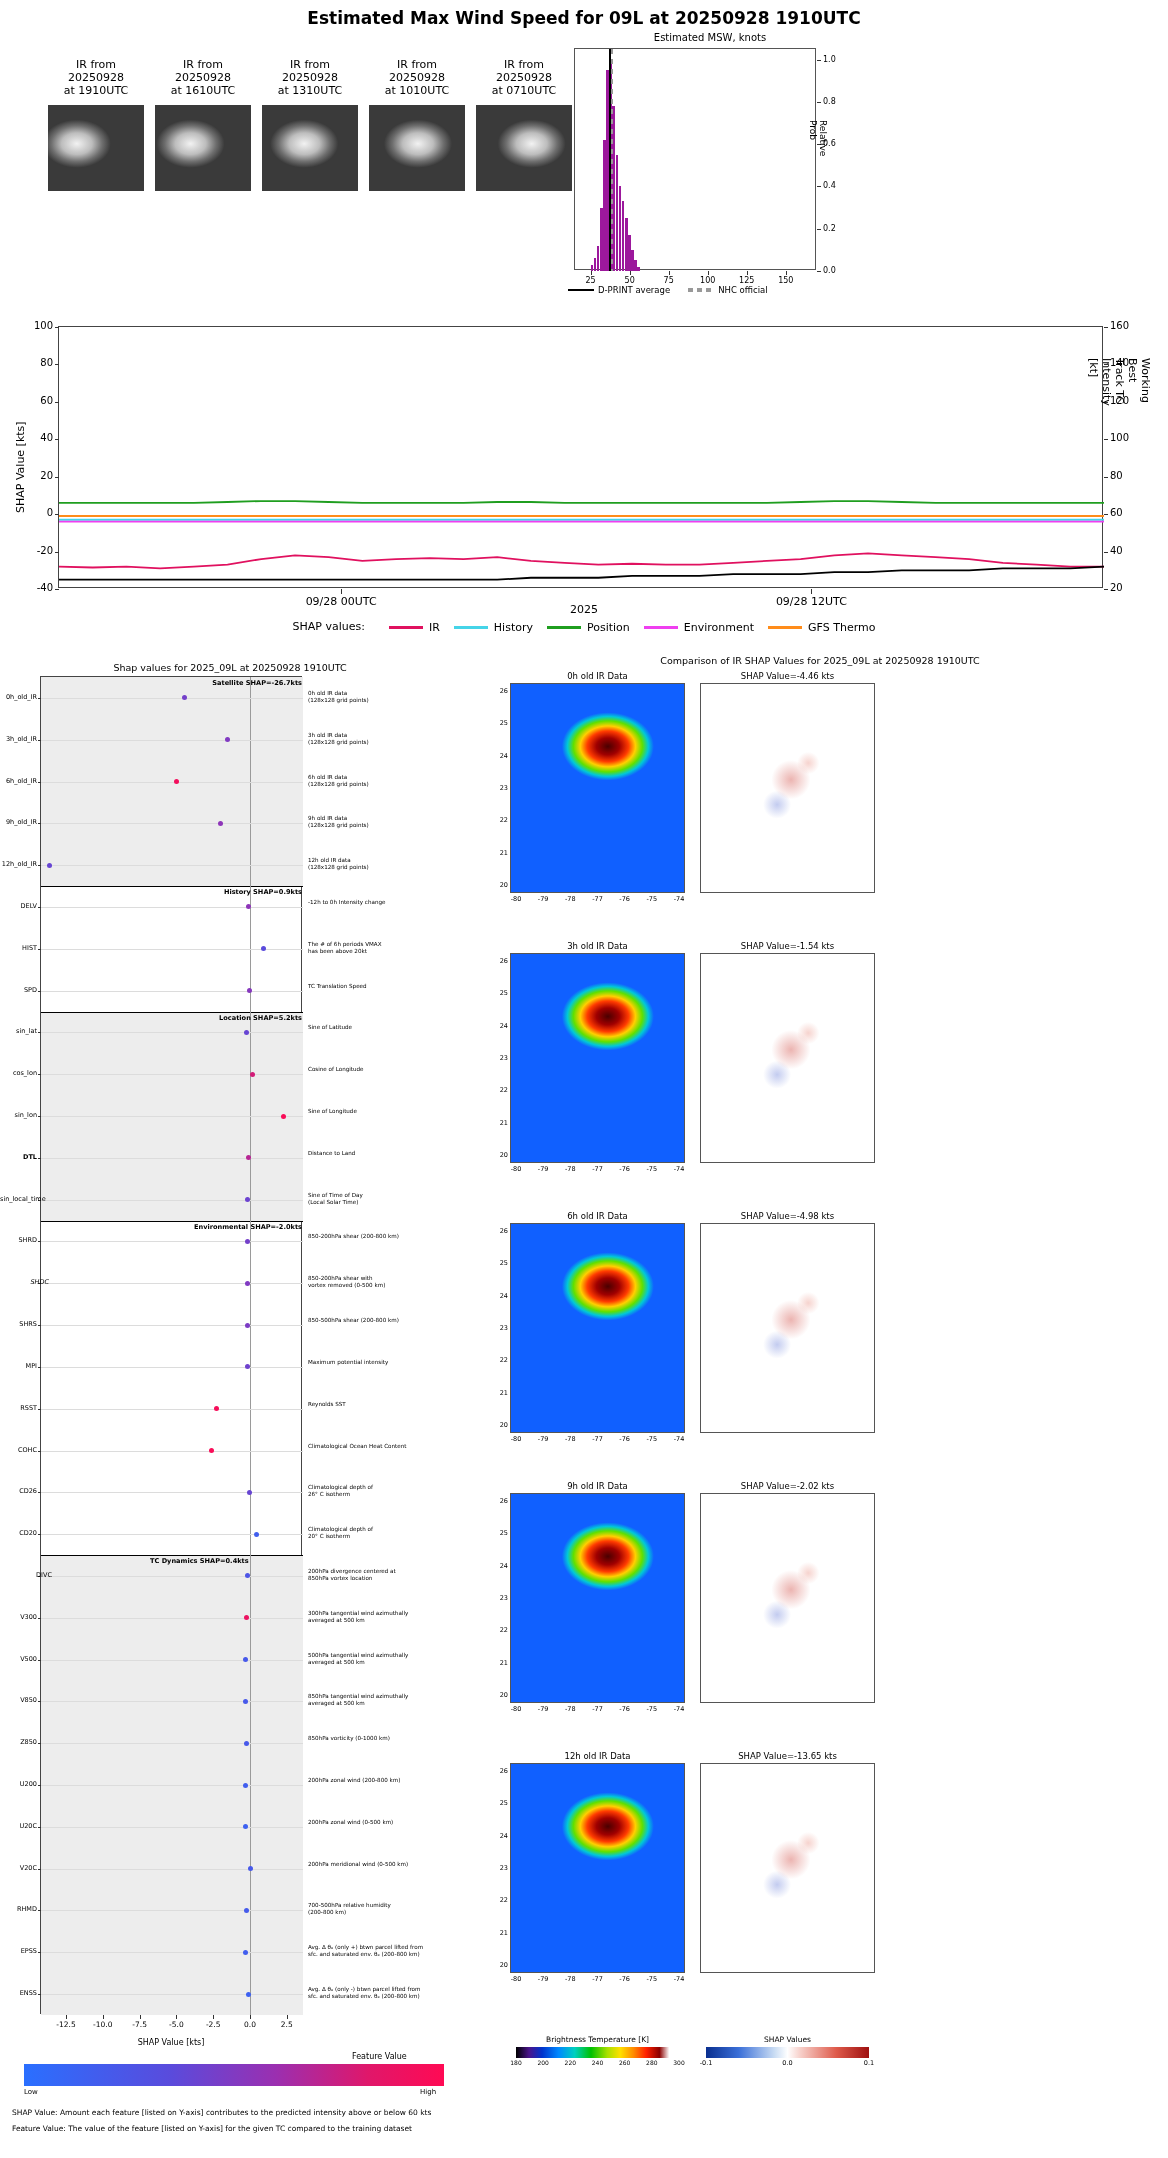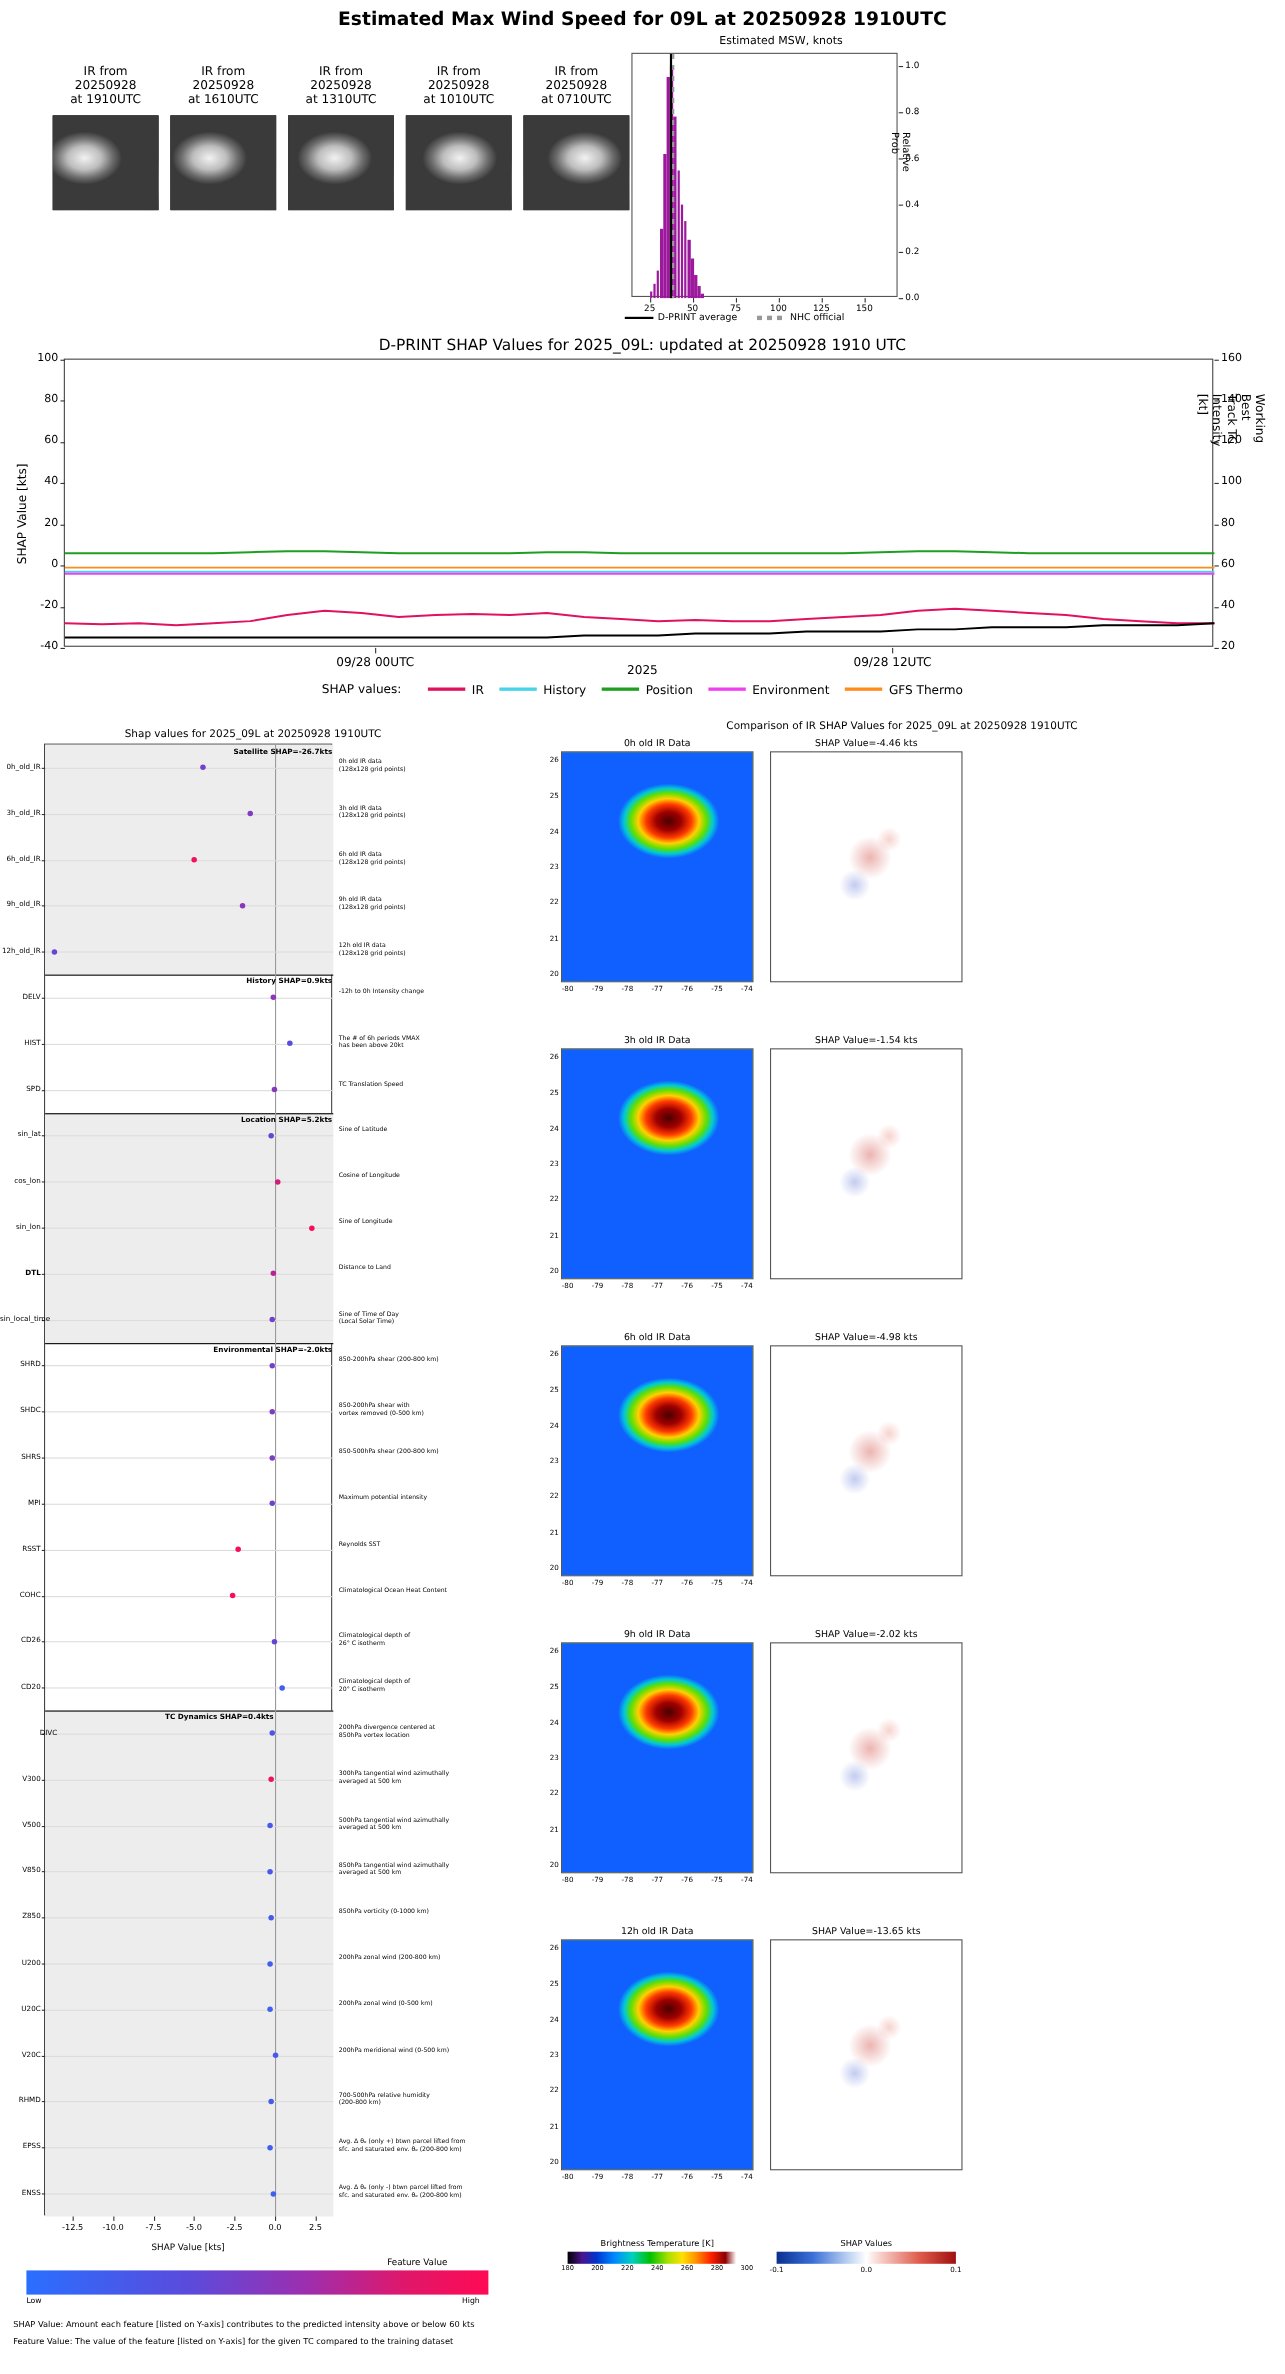--- a/index.html
+++ b/index.html
@@ -106,21 +106,20 @@
       <div class="abs tickmark" style="left:242px;top:10.571428571428584px;width:4px;height:1px;"></div>
       <div class="abs" style="left:248px;top:5.571428571428584px;font-size:8px;">1.0</div>
     </div>
   <div class="abs" style="left:268px;top:88px;transform:rotate(90deg);transform-origin:left top;font-size:9px;">
     <span>Relative Prob</span>
   </div>
 <div class="abs" style="left:8px;top:252px;width:300px;font-size:8.5px;"><span style="display:inline-block;width:26px;height:2px;background:#000;vertical-align:middle;margin-right:4px;"></span><span style="vertical-align:middle;margin-right:18px;">D-PRINT average</span><span style="display:inline-block;width:26px;height:4px;background:repeating-linear-gradient(to right,#999 0 5px,transparent 5px 9px);vertical-align:middle;margin-right:4px;"></span><span style="vertical-align:middle;">NHC official</span></div>
   </div>
 
 <div class="abs" style="left:0;top:298px;width:1168px;height:352px;">
-  <div class="abs ctr" style="left:0;top:8px;width:1168px;font-size:14px;">D-PRINT SHAP Values for 2025_09L: updated at 20250928 1910 UTC</div>
   <div class="abs frame" id="tsFrame" style="left:58px;top:28px;width:1045px;height:262px;background:#fff;">
       <svg width="1045" height="262" style="position:absolute;left:0;top:0;overflow:visible;">
         <polyline points="0,239.54285714285714 33.70967741935484,240.47857142857143 67.41935483870968,239.54285714285714 101.12903225806451,241.4142857142857 134.83870967741936,239.54285714285714 168.54838709677418,237.67142857142858 202.25806451612902,232.05714285714285 235.96774193548387,228.31428571428572 269.6774193548387,230.18571428571428 303.3870967741936,233.92857142857144 337.09677419354836,232.05714285714285 370.80645161290323,231.12142857142857 404.51612903225805,232.05714285714285 438.2258064516129,230.18571428571428 471.93548387096774,233.92857142857144 505.6451612903226,235.8 539.3548387096774,237.67142857142858 573.0645161290322,236.7357142857143 606.7741935483872,237.67142857142858 640.483870967742,237.67142857142858 674.1935483870967,235.8 707.9032258064516,233.92857142857144 741.6129032258065,232.05714285714285 775.3225806451613,228.31428571428572 809.0322580645161,226.44285714285715 842.7419354838709,228.31428571428572 876.4516129032259,230.18571428571428 910.1612903225806,232.05714285714285 943.8709677419355,235.8 977.5806451612902,237.67142857142858 1011.2903225806452,239.54285714285714 1045,239.54285714285714" fill="none" stroke="#e0115f" stroke-width="1.8"></polyline>
       </svg>
       <svg width="1045" height="262" style="position:absolute;left:0;top:0;overflow:visible;">
         <polyline points="0,192.75714285714287 33.70967741935484,192.75714285714287 67.41935483870968,192.75714285714287 101.12903225806451,192.75714285714287 134.83870967741936,192.75714285714287 168.54838709677418,192.75714285714287 202.25806451612902,192.75714285714287 235.96774193548387,192.75714285714287 269.6774193548387,192.75714285714287 303.3870967741936,192.75714285714287 337.09677419354836,192.75714285714287 370.80645161290323,192.75714285714287 404.51612903225805,192.75714285714287 438.2258064516129,192.75714285714287 471.93548387096774,192.75714285714287 505.6451612903226,192.75714285714287 539.3548387096774,192.75714285714287 573.0645161290322,192.75714285714287 606.7741935483872,192.75714285714287 640.483870967742,192.75714285714287 674.1935483870967,192.75714285714287 707.9032258064516,192.75714285714287 741.6129032258065,192.75714285714287 775.3225806451613,192.75714285714287 809.0322580645161,192.75714285714287 842.7419354838709,192.75714285714287 876.4516129032259,192.75714285714287 910.1612903225806,192.75714285714287 943.8709677419355,192.75714285714287 977.5806451612902,192.75714285714287 1011.2903225806452,192.75714285714287 1045,192.75714285714287" fill="none" stroke="#45d4e8" stroke-width="1.8"></polyline>
       </svg>
       <svg width="1045" height="262" style="position:absolute;left:0;top:0;overflow:visible;">
         <polyline points="0,175.9142857142857 33.70967741935484,175.9142857142857 67.41935483870968,175.9142857142857 101.12903225806451,175.9142857142857 134.83870967741936,175.9142857142857 168.54838709677418,174.97857142857143 202.25806451612902,174.04285714285714 235.96774193548387,174.04285714285714 269.6774193548387,174.97857142857143 303.3870967741936,175.9142857142857 337.09677419354836,175.9142857142857 370.80645161290323,175.9142857142857 404.51612903225805,175.9142857142857 438.2258064516129,174.97857142857143 471.93548387096774,174.97857142857143 505.6451612903226,175.9142857142857 539.3548387096774,175.9142857142857 573.0645161290322,175.9142857142857 606.7741935483872,175.9142857142857 640.483870967742,175.9142857142857 674.1935483870967,175.9142857142857 707.9032258064516,175.9142857142857 741.6129032258065,174.97857142857143 775.3225806451613,174.04285714285714 809.0322580645161,174.04285714285714 842.7419354838709,174.97857142857143 876.4516129032259,175.9142857142857 910.1612903225806,175.9142857142857 943.8709677419355,175.9142857142857 977.5806451612902,175.9142857142857 1011.2903225806452,175.9142857142857 1045,175.9142857142857" fill="none" stroke="#1f9e1f" stroke-width="1.8"></polyline>
       </svg>
@@ -360,21 +359,21 @@
     </div>
     <div class="abs bs-row-label" style="left:0px;top:534.65625px;width:37px;">sin_local_time</div>
     <div class="abs bs-desc" style="left:308px;top:531.65625px;width:185px;">
       <div>Sine of Time of Day</div>
       <div>(Local Solar Time)</div>
     </div>
     <div class="abs bs-row-label" style="left:0px;top:576.46875px;width:37px;">SHRD</div>
     <div class="abs bs-desc" style="left:308px;top:573.46875px;width:185px;">
       <div>850-200hPa shear (200-800 km)</div>
     </div>
-    <div class="abs bs-row-label" style="left:0px;top:618.28125px;width:37px;">SHDC</div>
+    <div class="abs bs-row-label" style="left:12px;top:618.28125px;width:37px;font-style:italic;">SHDC</div>
     <div class="abs bs-desc" style="left:308px;top:615.28125px;width:185px;">
       <div>850-200hPa shear with</div>
       <div>vortex removed (0-500 km)</div>
     </div>
     <div class="abs bs-row-label" style="left:0px;top:660.09375px;width:37px;">SHRS</div>
     <div class="abs bs-desc" style="left:308px;top:657.09375px;width:185px;">
       <div>850-500hPa shear (200-800 km)</div>
     </div>
     <div class="abs bs-row-label" style="left:0px;top:701.90625px;width:37px;">MPI</div>
     <div class="abs bs-desc" style="left:308px;top:698.90625px;width:185px;">

